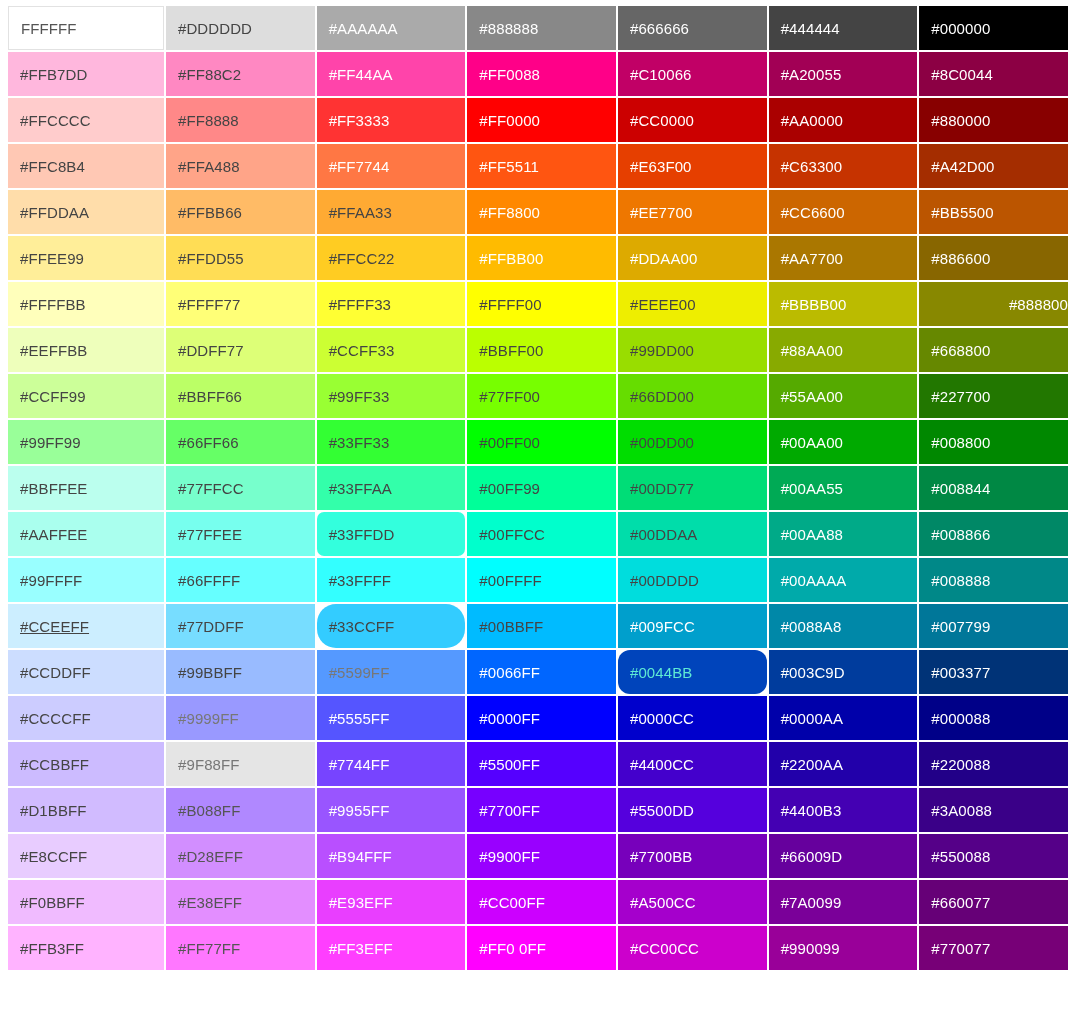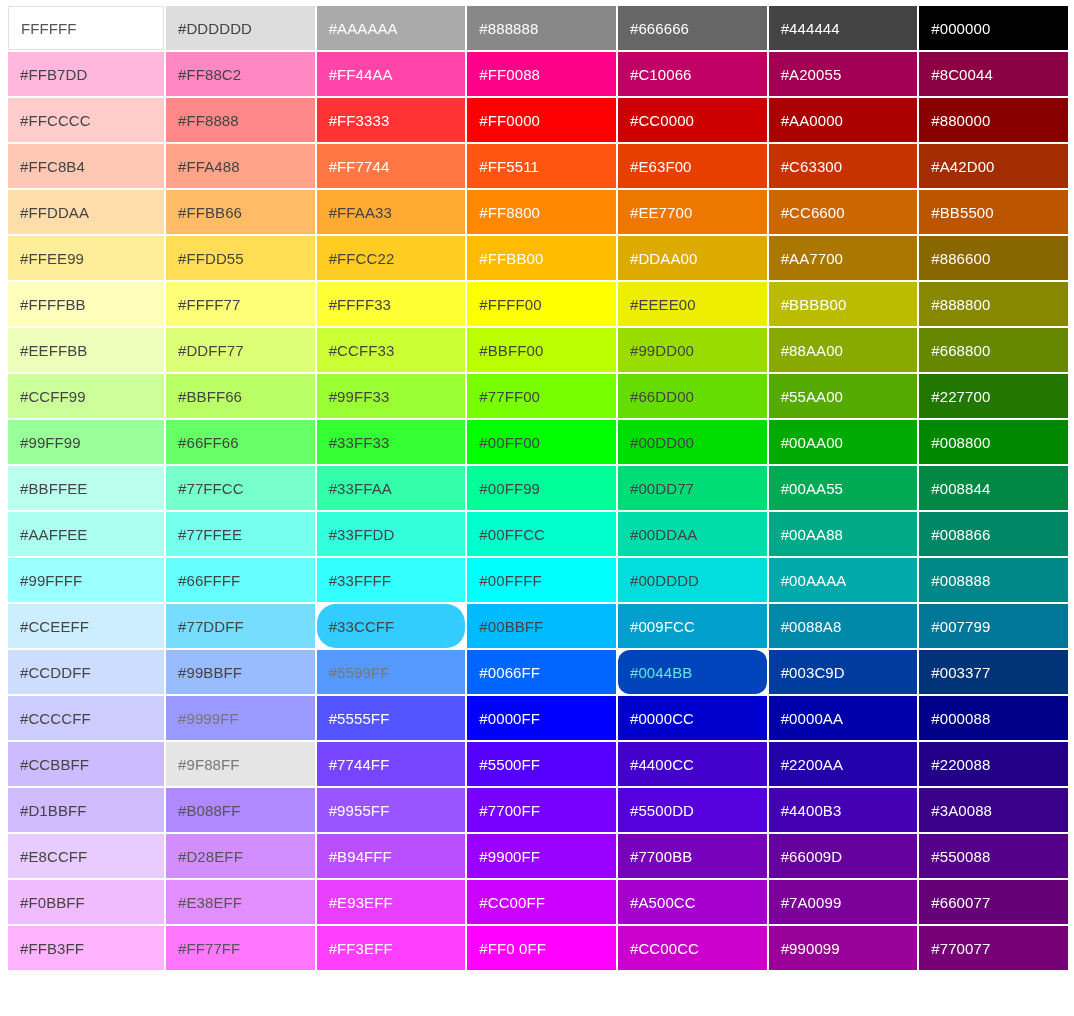--- a/index.html
+++ b/index.html
@@ -118,21 +118,21 @@
           <td style="background: rgb(170, 119, 0); color: rgb(255, 255, 255);">#AA7700</td>
           <td style="background: rgb(136, 102, 0); color: rgb(255, 255, 255);">#886600</td>
         </tr>
         <tr>
           <td class="first-col" style="background: rgb(255, 255, 187); color: rgb(68, 68, 68);">#FFFFBB</td>
           <td style="background: rgb(255, 255, 119); color: rgb(68, 68, 68);">#FFFF77</td>
           <td style="background: rgb(255, 255, 51); color: rgb(68, 68, 68);">#FFFF33</td>
           <td style="background: rgb(255, 255, 0); color: rgb(68, 68, 68);">#FFFF00</td>
           <td style="background: rgb(238, 238, 0); color: rgb(68, 68, 68);">#EEEE00</td>
           <td style="background: rgb(187, 187, 0); color: rgb(255, 255, 255);">#BBBB00</td>
-          <td style="background: rgb(136, 136, 0); color: rgb(255, 255, 255);">#888800</td>
+          <td style="background: rgb(136, 136, 0); color: rgb(255, 255, 255); text-align: right;">#888800</td>
         </tr>
         <tr>
           <td class="first-col" style="background: rgb(238, 255, 187); color: rgb(68, 68, 68);">#EEFFBB</td>
           <td style="background: rgb(221, 255, 119); color: rgb(68, 68, 68);">#DDFF77</td>
           <td style="background: rgb(204, 255, 51); color: rgb(68, 68, 68);">#CCFF33</td>
           <td style="background: rgb(187, 255, 0); color: rgb(68, 68, 68);">#BBFF00</td>
           <td style="background: rgb(153, 221, 0); color: rgb(68, 68, 68);">#99DD00</td>
           <td style="background: rgb(136, 170, 0); color: rgb(255, 255, 255);">#88AA00</td>
           <td style="background: rgb(102, 136, 0); color: rgb(255, 255, 255);">#668800</td>
         </tr>
@@ -159,37 +159,37 @@
           <td style="background: rgb(119, 255, 204); color: rgb(68, 68, 68);">#77FFCC</td>
           <td style="background: rgb(51, 255, 170); color: rgb(68, 68, 68);">#33FFAA</td>
           <td style="background: rgb(0, 255, 153); color: rgb(68, 68, 68);">#00FF99</td>
           <td style="background: rgb(0, 221, 119); color: rgb(68, 68, 68);">#00DD77</td>
           <td style="background: rgb(0, 170, 85); color: rgb(255, 255, 255);">#00AA55</td>
           <td style="background: rgb(0, 136, 68); color: rgb(255, 255, 255);">#008844</td>
         </tr>
         <tr>
           <td class="first-col" style="background: rgb(170, 255, 238); color: rgb(68, 68, 68);">#AAFFEE</td>
           <td style="background: rgb(119, 255, 238); color: rgb(68, 68, 68); margin-left: 24px;">#77FFEE</td>
-          <td style="background: rgb(51, 255, 221); color: rgb(68, 68, 68);">#33FFDD</td>
+          <td style="background: rgb(51, 255, 221); color: rgb(68, 68, 68); border-radius: 7px;">#33FFDD</td>
           <td style="background: rgb(0, 255, 204); color: rgb(68, 68, 68);">#00FFCC</td>
           <td style="background: rgb(0, 221, 170); color: rgb(68, 68, 68);">#00DDAA</td>
           <td style="background: rgb(0, 170, 136); color: rgb(255, 255, 255);">#00AA88</td>
           <td style="background: rgb(0, 136, 102); color: rgb(255, 255, 255);">#008866</td>
         </tr>
         <tr>
           <td class="first-col" style="background: rgb(153, 255, 255); color: rgb(68, 68, 68);">#99FFFF</td>
           <td style="background: rgb(102, 255, 255); color: rgb(68, 68, 68);">#66FFFF</td>
           <td style="background: rgb(51, 255, 255); color: rgb(68, 68, 68);">#33FFFF</td>
           <td style="background: rgb(0, 255, 255); color: rgb(68, 68, 68);">#00FFFF</td>
           <td style="background: rgb(0, 221, 221); color: rgb(68, 68, 68);">#00DDDD</td>
           <td style="background: rgb(0, 170, 170); color: rgb(255, 255, 255);">#00AAAA</td>
           <td style="background: rgb(0, 136, 136); color: rgb(255, 255, 255);">#008888</td>
         </tr>
         <tr>
-          <td class="first-col" style="background: rgb(204, 238, 255); color: rgb(68, 68, 68);">#CCEEFF</td>
+          <td class="first-col" style="background: rgb(204, 238, 255); color: rgb(68, 68, 68); text-decoration: underline;">#CCEEFF</td>
           <td style="background: rgb(119, 221, 255); color: rgb(68, 68, 68);">#77DDFF</td>
           <td style="background: rgb(51, 204, 255); color: rgb(68, 68, 68); border-radius: 19px;">#33CCFF</td>
           <td style="background: rgb(0, 187, 255); color: rgb(68, 68, 68);">#00BBFF</td>
           <td style="background: rgb(0, 159, 204); color: rgb(255, 255, 255);">#009FCC</td>
           <td style="background: rgb(0, 136, 168); color: rgb(255, 255, 255);">#0088A8</td>
           <td style="background: rgb(0, 119, 153); color: rgb(255, 255, 255);">#007799</td>
         </tr>
         <tr>
           <td class="first-col" style="background: rgb(204, 221, 255); color: rgb(68, 68, 68);">#CCDDFF</td>
           <td style="background: rgb(153, 187, 255); color: rgb(68, 68, 68);">#99BBFF</td>

